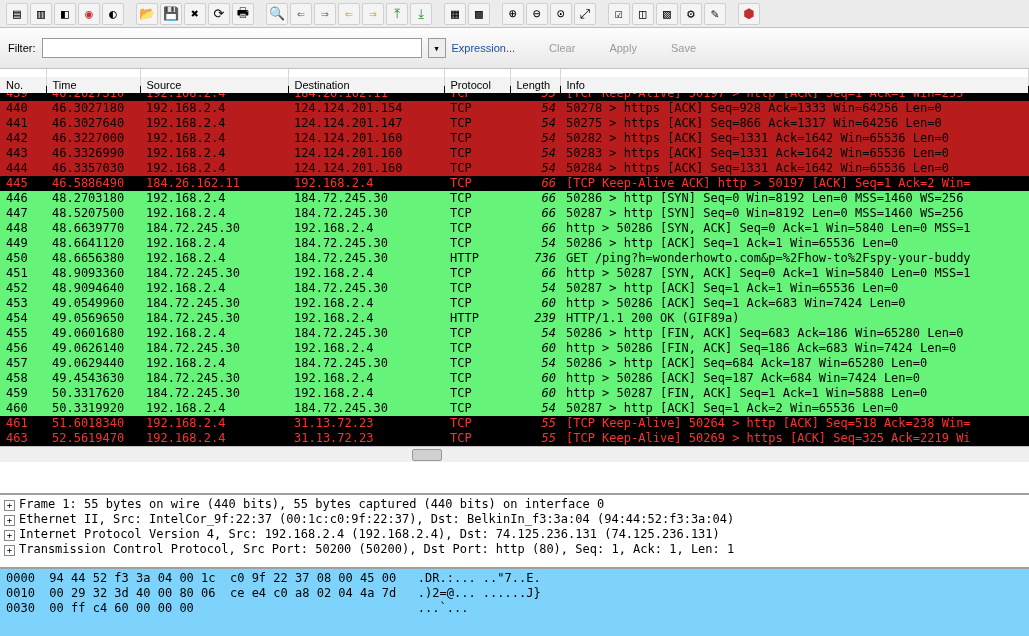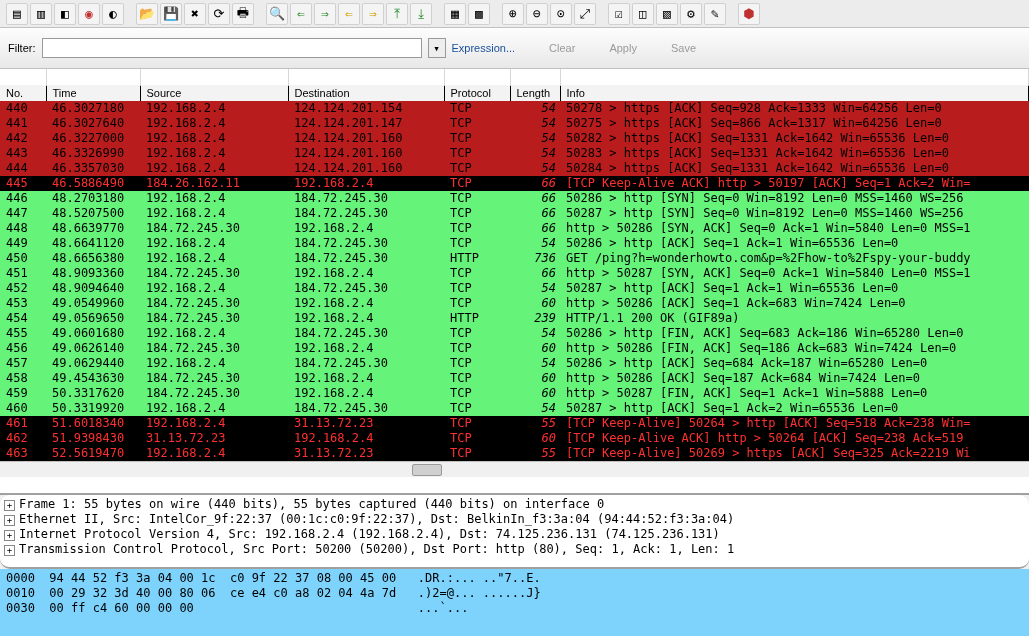--- a/index.html
+++ b/index.html
@@ -8,28 +8,28 @@
 .toolbar .tb-btn { width: 22px; height: 22px; display: flex; align-items: center; justify-content: center; background: #f4f4f4; border: 1px solid #d0d0d0; border-radius: 2px; cursor: pointer; font-size: 13px; }
 .toolbar .sep { width: 8px; }
 .filterbar { display: flex; align-items: center; gap: 6px; padding: 20px 8px; background: linear-gradient(#fdfdfd,#e8e8e8); border-bottom: 1px solid #c0c0c0; height: 30px; }
 .filterbar label { font-family: Tahoma, sans-serif; font-size: 11px; }
 .filterbar input { flex: 0 0 380px; height: 20px; padding: 1px 4px; border: 1px solid #999; font-family: inherit; font-size: 11px; }
 .filterbar .dropdown-btn { width: 18px; height: 20px; border: 1px solid #999; background: #eee; display:flex; align-items:center; justify-content:center; }
 .filterbar .link { color: #1a4f9c; cursor: pointer; font-family: Tahoma, sans-serif; font-size: 11px; }
 .filterbar .link.disabled { color: #9a9a9a; margin-left: 28px; }
 .packet-list { height: 426px; overflow: auto; background: #fff; border-bottom: 2px solid #a0a0a0; position: relative; }
 .packet-list table { border-collapse: collapse; width: 100%; table-layout: fixed; }
-.packet-list th { background: #f3f3f3; border-right: 1px solid #d6d6d6; border-bottom: 1px solid #bfbfbf; text-align: left; padding: 2px 6px; font-weight: normal; font-family: Tahoma, sans-serif; font-size: 11px; position: sticky; top: 16px; }
+.packet-list th { background: #f3f3f3; border-right: 1px solid #d6d6d6; border-bottom: 1px solid #bfbfbf; text-align: left; padding: 2px 6px; font-weight: normal; font-family: Tahoma, sans-serif; font-size: 11px; position: sticky; top: 8px; }
 .packet-list td { padding: 0 6px; white-space: nowrap; overflow: hidden; text-overflow: clip; font-family: "Lucida Console","DejaVu Sans Mono",monospace; font-size: 12px; height: 15px; line-height: 15px; }
 .row-black { background: #000000; color: #ff3030; }
 .row-lavender { background: #b91c1c; }
 .row-green { background: #66f37a; }
 .hscroll { height: 16px; background: #f0f0f0; border-top: 1px solid #c0c0c0; position: relative; }
 .hscroll .thumb { position: absolute; left: 40%; top: 2px; height: 12px; width: 30px; background: #d0d0d0; border: 1px solid #999; border-radius: 2px; }
-.tree-pane { height: 74px; overflow: hidden; background: #fff; border-bottom: 2px solid #a0a0a0; padding: 2px 4px; font-family: "Lucida Console", monospace; font-size: 12px; line-height: 15px; border-radius: 10px; }
+.tree-pane { height: 74px; overflow: hidden; background: #fff; border-bottom: 2px solid #a0a0a0; padding: 2px 4px; font-family: "Lucida Console", monospace; font-size: 12px; line-height: 15px; }
 .tree-line { white-space: pre; }
 .tree-exp { display:inline-block; width:11px; height:11px; border:1px solid #888; text-align:center; line-height:9px; font-size:9px; margin-right:4px; background:#fff; }
 .hex-pane { height: 70px; overflow: hidden; background: #7dd3fc; padding: 2px 6px; font-family: "Lucida Console", monospace; font-size: 12px; line-height: 15px; white-space: pre; }
 .col-no { width: 46px; }
 .col-time { width: 94px; }
 .col-src { width: 148px; }
 .col-dst { width: 156px; }
 .col-proto { width: 66px; }
 .col-len { width: 50px; text-align: right; }
 .packet-list td.col-len { text-align: right; padding-right: 4px; font-style: italic; }
@@ -301,29 +301,20 @@
         <tr class="row-black">
           <td class="col-no">461</td>
           <td class="col-time">51.6018340</td>
           <td class="col-src">192.168.2.4</td>
           <td class="col-dst">31.13.72.23</td>
           <td class="col-proto">TCP</td>
           <td class="col-len">55</td>
           <td class="col-info">[TCP Keep-Alive] 50264 &gt; http [ACK] Seq=518 Ack=238 Win=</td>
         </tr>
         <tr class="row-black">
-          <td class="col-no">462</td>
-          <td class="col-time">51.9398430</td>
-          <td class="col-src">31.13.72.23</td>
-          <td class="col-dst">192.168.2.4</td>
-          <td class="col-proto">TCP</td>
-          <td class="col-len">60</td>
-          <td class="col-info">[TCP Keep-Alive ACK] http &gt; 50264 [ACK] Seq=238 Ack=519 </td>
-        </tr>
-        <tr class="row-black">
           <td class="col-no">463</td>
           <td class="col-time">52.5619470</td>
           <td class="col-src">192.168.2.4</td>
           <td class="col-dst">31.13.72.23</td>
           <td class="col-proto">TCP</td>
           <td class="col-len">55</td>
           <td class="col-info">[TCP Keep-Alive] 50269 &gt; https [ACK] Seq=325 Ack=2219 Wi</td>
         </tr>
       </tbody>
   </table>

